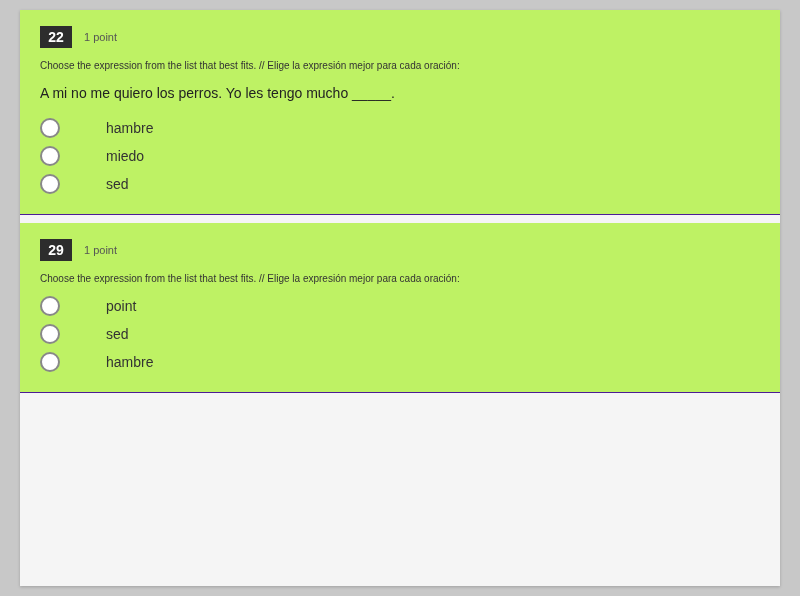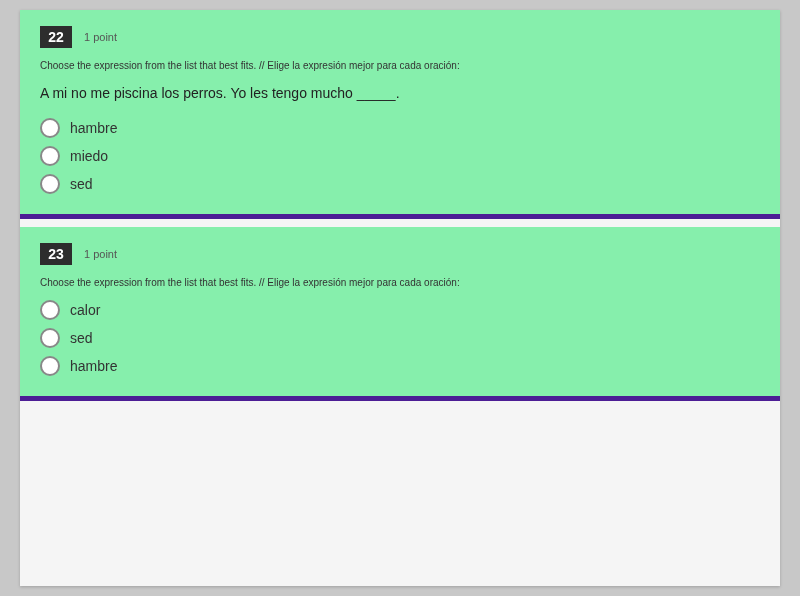--- a/index.html
+++ b/index.html
@@ -23,22 +23,22 @@
     .page {
       background-color: #f5f5f5;
       width: 760px;
       min-height: 576px;
       padding: 0;
       box-shadow: 0 1px 3px rgba(0,0,0,0.2);
     }
 
     .question-block {
       padding: 16px 20px 20px 20px;
-      background-color: #86efac;
-      border-bottom: 5px solid #4c1d95;
+      background-color: #bef264;
+      border-bottom: 1px solid #4c1d95;
       margin-bottom: 8px;
     }
 
     .question-header {
       display: flex;
       align-items: center;
       gap: 12px;
       margin-bottom: 10px;
     }
 
@@ -92,60 +92,61 @@
       border-radius: 50%;
       border: 2px solid #888888;
       background-color: #ffffff;
       flex-shrink: 0;
       display: inline-block;
     }
 
     .option-label {
       font-size: 14px;
       color: #333333;
+      margin-left: 36px;
     }
   </style>
 </head>
 <body>
 
 <div class="page">
 
   <div class="question-block">
     <div class="question-header">
       <span class="question-number">22</span>
       <span class="question-points">1 point</span>
     </div>
     <p class="question-instruction">Choose the expression from the list that best fits. // Elige la expresión mejor para cada oración:</p>
-    <p class="question-prompt">A mi no me piscina los perros. Yo les tengo mucho _____.</p>
+    <p class="question-prompt">A mi no me quiero los perros. Yo les tengo mucho _____.</p>
     <ul class="options-list">
       <li class="option-item">
         <span class="radio-circle"></span>
         <span class="option-label">hambre</span>
       </li>
       <li class="option-item">
         <span class="radio-circle"></span>
         <span class="option-label">miedo</span>
       </li>
       <li class="option-item">
         <span class="radio-circle"></span>
         <span class="option-label">sed</span>
       </li>
     </ul>
   </div>
 
   <div class="question-block">
     <div class="question-header">
-      <span class="question-number">23</span>
+      <span class="question-number">29</span>
       <span class="question-points">1 point</span>
     </div>
     <p class="question-instruction">Choose the expression from the list that best fits. // Elige la expresión mejor para cada oración:</p>
     <ul class="options-list">
       <li class="option-item">
         <span class="radio-circle"></span>
-        <span class="option-label">calor</span>
+        <span class="option-label">point</span>
       </li>
       <li class="option-item">
         <span class="radio-circle"></span>
         <span class="option-label">sed</span>
       </li>
       <li class="option-item">
         <span class="radio-circle"></span>
         <span class="option-label">hambre</span>
       </li>
     </ul>

